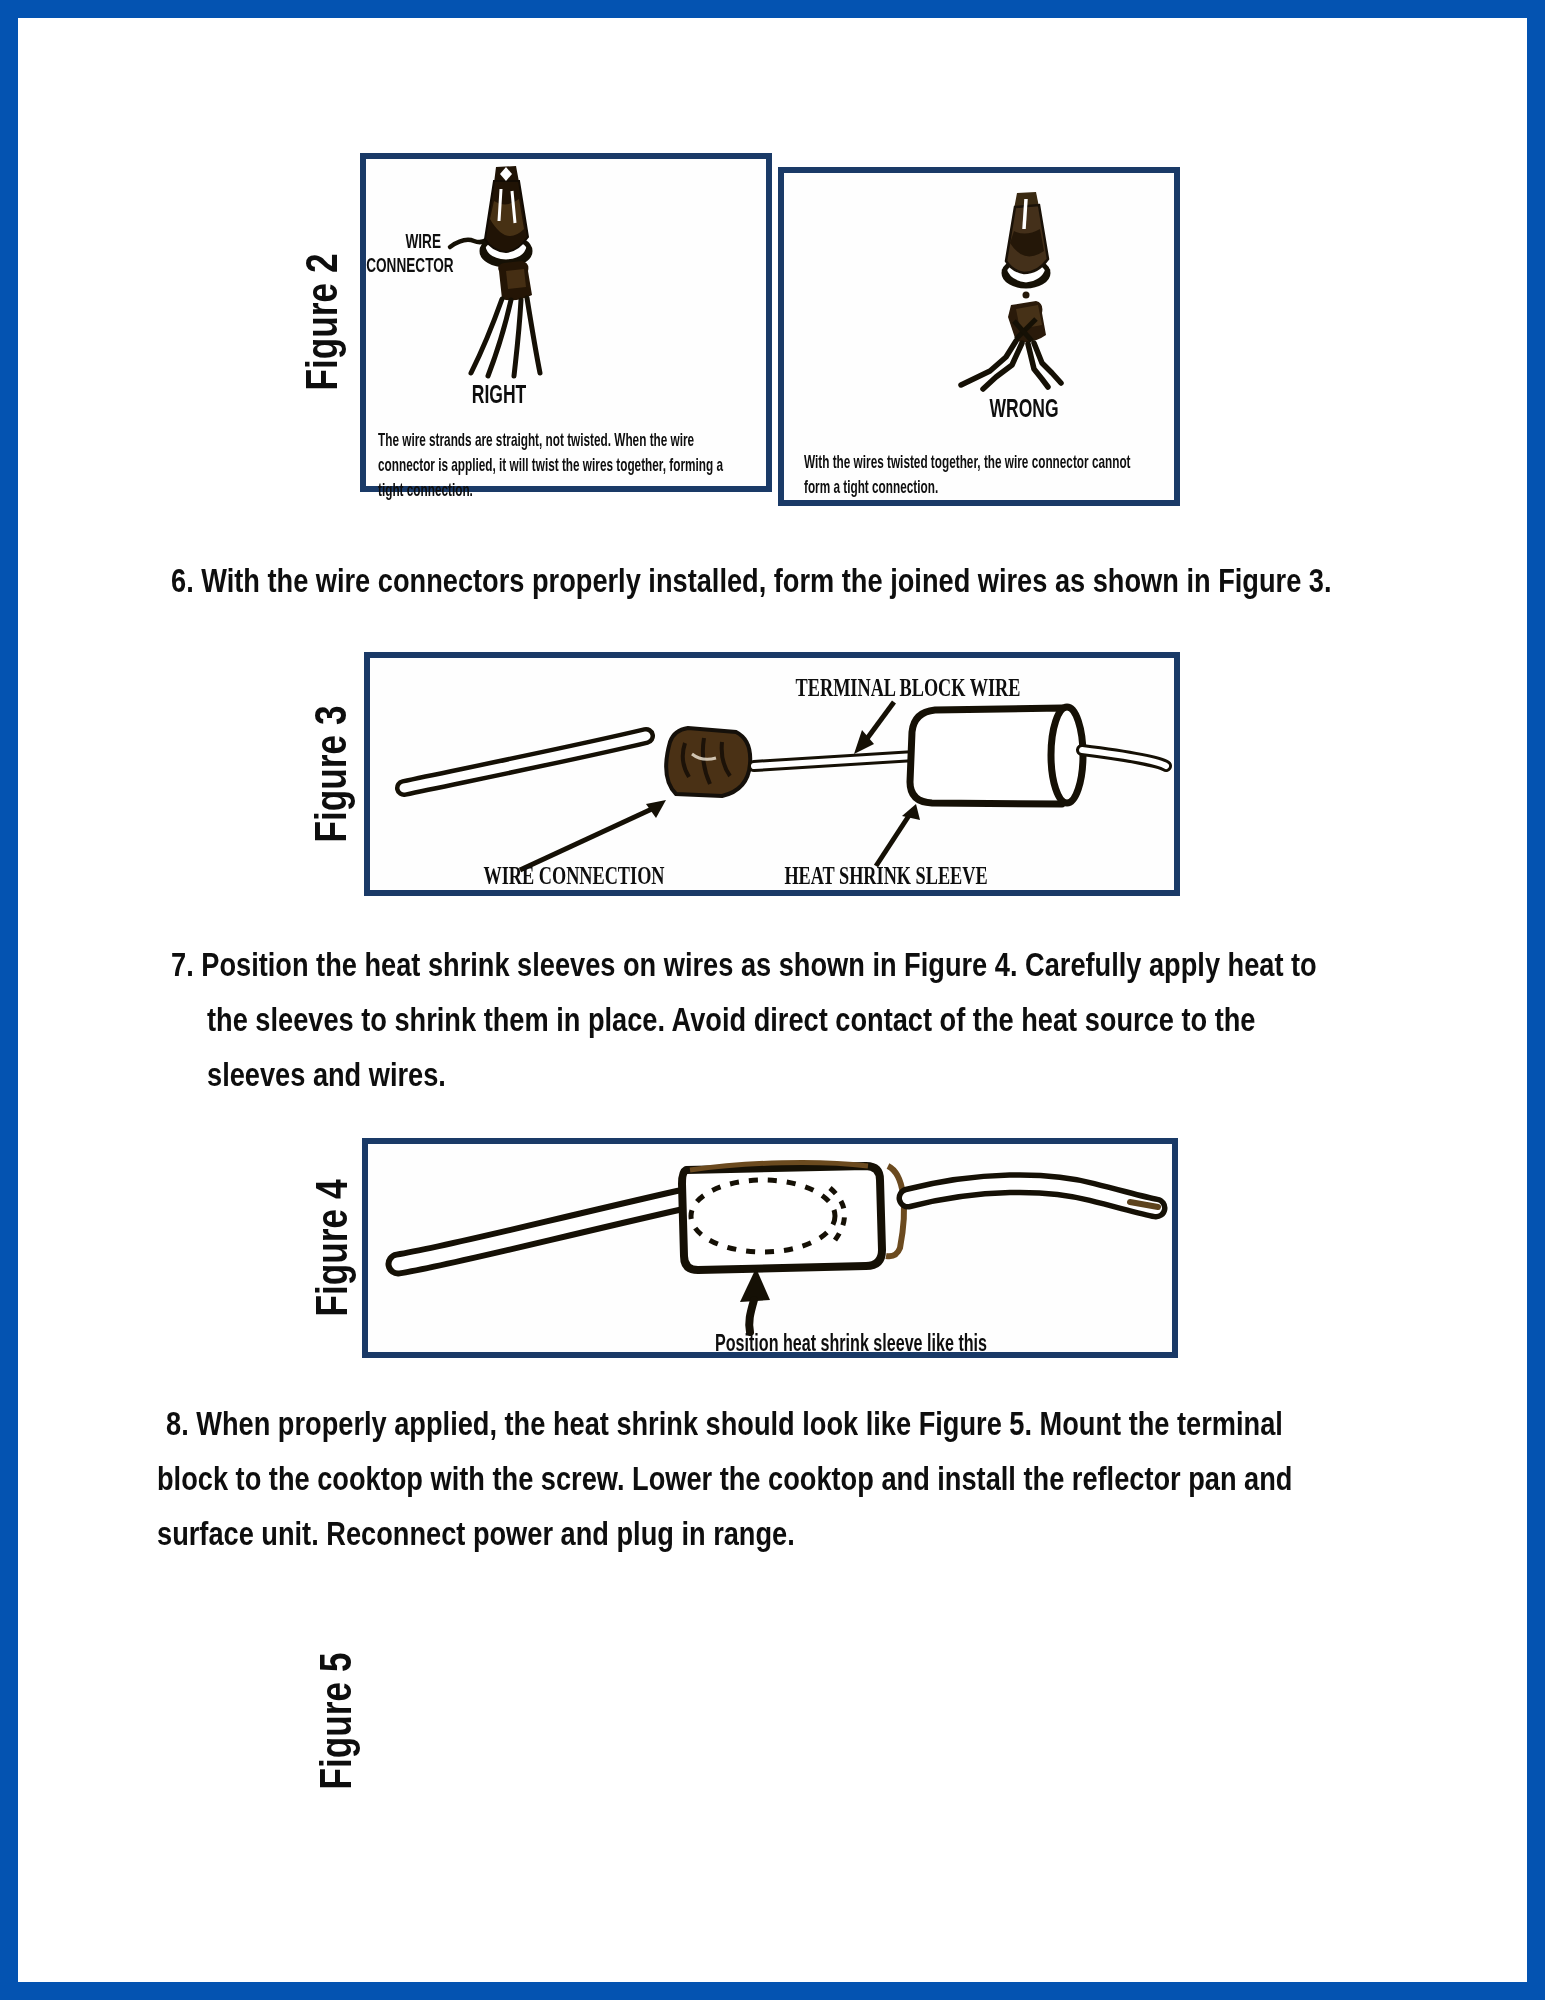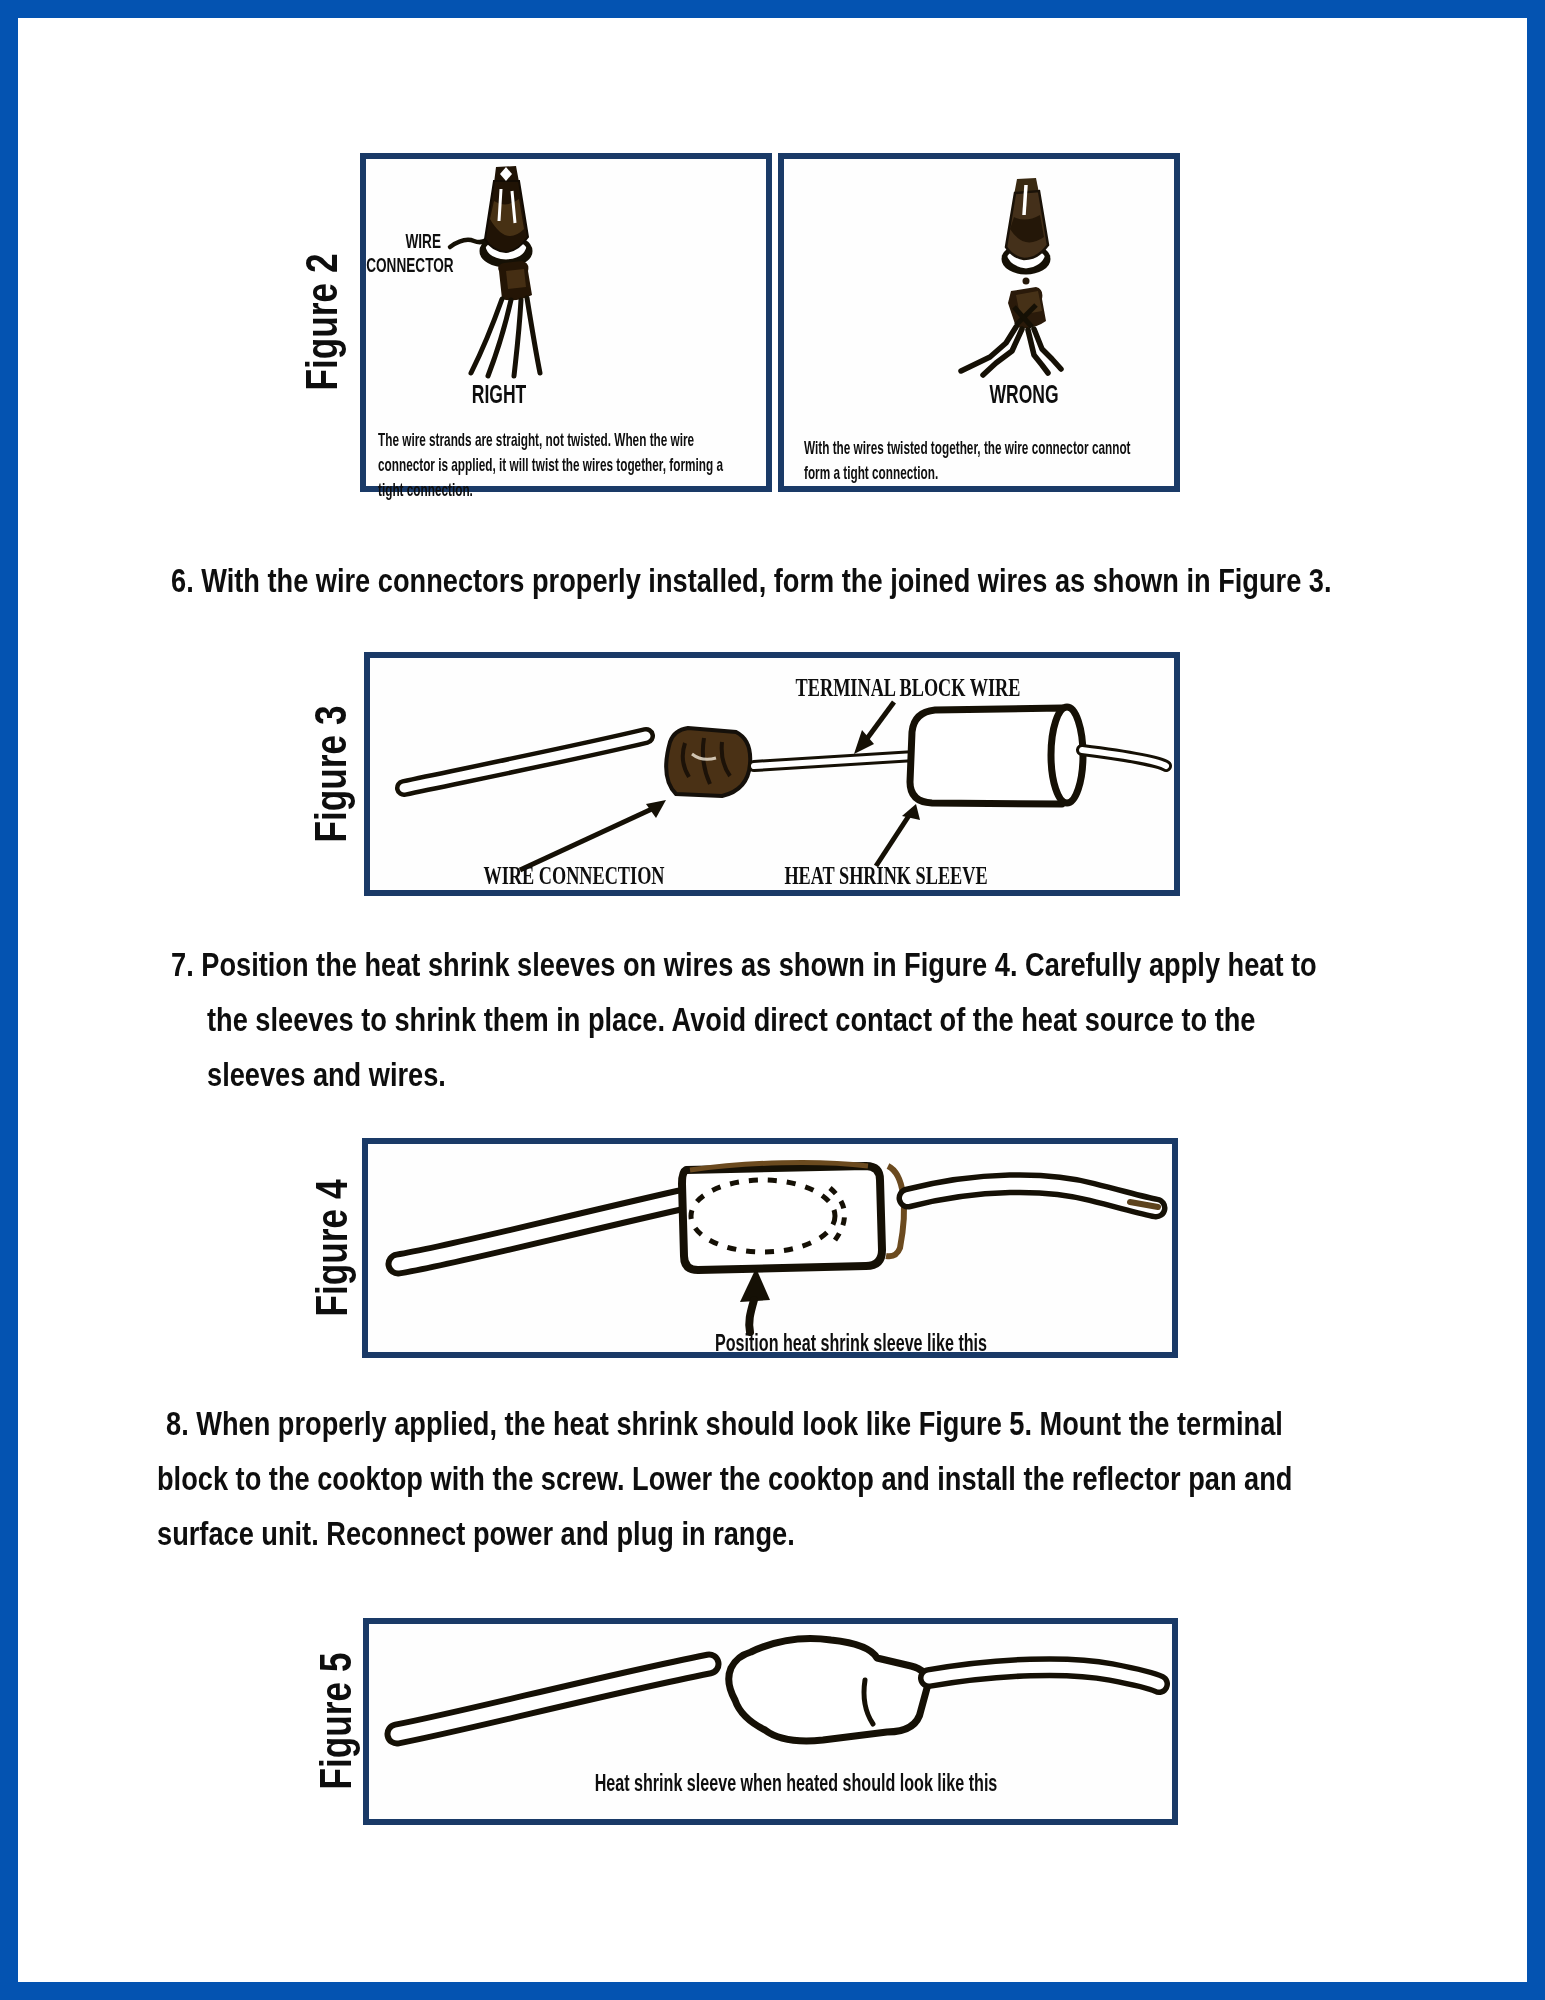--- a/index.html
+++ b/index.html
@@ -60,21 +60,21 @@
         <path d="M145,141 C138,172 130,196 122,217" stroke="#151005" stroke-width="5" fill="none" stroke-linecap="round"></path>
         <path d="M155,141 C153,176 150,198 148,217" stroke="#151005" stroke-width="5" fill="none" stroke-linecap="round"></path>
         <path d="M161,139 C166,170 170,194 174,214" stroke="#151005" stroke-width="5" fill="none" stroke-linecap="round"></path>
       </g>
     </svg>
     <div class="wc-label" style="left:-35px;top:70px;width:110px;">WIRE CONNECTOR</div>
     <div class="panel-caption" style="left:133px;top:221px;">RIGHT</div>
     <div class="desc" style="left:12px;top:268px;">The wire strands are straight, not twisted. When the wire connector is applied, it will twist the wires together, forming a tight connection.</div>
   </div>
 
-  <div class="figbox" style="left:778px;top:153px;width:402px;height:339px;">
+  <div class="figbox" style="left:778px;top:167px;width:402px;height:339px;">
     <svg class="abs" style="left:0;top:0;" width="390" height="327" viewBox="0 0 390 327">
       <g>
         <ellipse cx="242" cy="100" rx="22" ry="13" fill="#ffffff" stroke="#151005" stroke-width="5"></ellipse>
         <path d="M233,20 L252,19 L255,34 L230,36 Z" fill="#3a2a12"></path>
         <path d="M231,34 L255,32 L264,86 Q254,100 240,100 Q228,98 222,88 Z" fill="#44301a" stroke="#1a1208" stroke-width="2.5"></path>
         <path d="M226,70 Q240,92 260,78 L256,56 Q242,64 230,58 Z" fill="#241708"></path>
         <path d="M242,26 L240,56" stroke="#ffffff" stroke-width="3.5" fill="none"></path>
         <path d="M220,96 Q224,110 242,112 Q260,110 264,96" stroke="#151005" stroke-width="5" fill="none"></path>
         <circle cx="242" cy="122" r="3.5" fill="#241708"></circle>
       </g>
@@ -181,35 +181,15 @@
     </svg>
     <div class="figcap" style="left:483px;top:186px;">Position heat shrink sleeve like this</div>
   </div>
 
   <div class="abs t step-line cx" style="left:166px;top:1403px;">8. When properly applied, the heat shrink should look like Figure 5. Mount the terminal</div>
   <div class="abs t step-line cx" style="left:157px;top:1458px;">block to the cooktop with the screw. Lower the cooktop and install the reflector pan and</div>
   <div class="abs t step-line cx" style="left:157px;top:1513px;">surface unit. Reconnect power and plug in range.</div>
 
   <div class="figrot" style="left:336px;top:1721px;">Figure 5</div>
 
-  <div class="figbox" style="left:363px;top:1618px;width:815px;height:207px;">
-    <svg class="abs" style="left:0;top:0;" width="803" height="195" viewBox="0 0 803 195">
-
-      <g>
-        <path d="M28,110 C100,96 230,62 340,40" stroke="#151005" stroke-width="25" fill="none" stroke-linecap="round"></path>
-        <path d="M28,110 C100,96 230,62 340,40" stroke="#ffffff" stroke-width="13" fill="none" stroke-linecap="round"></path>
-      </g>
-
-      <g>
-        <path d="M382,28 Q420,10 462,16 Q500,20 508,34 L542,42 Q560,46 558,64 L552,86 Q548,108 518,108 L454,116 Q414,120 396,106 Q372,94 366,76 Q356,58 362,44 Q368,32 382,28 Z" fill="#ffffff" stroke="#151005" stroke-width="7" stroke-linejoin="round"></path>
-        <path d="M496,56 Q492,82 504,100" stroke="#151005" stroke-width="5" fill="none" stroke-linecap="round"></path>
-      </g>
-
-      <g>
-        <path d="M560,54 C630,42 700,40 742,48 C768,53 784,57 790,60" stroke="#151005" stroke-width="22" fill="none" stroke-linecap="round"></path>
-        <path d="M560,54 C630,42 700,40 742,48 C768,53 784,57 790,60" stroke="#ffffff" stroke-width="11" fill="none" stroke-linecap="round"></path>
-      </g>
-    </svg>
-    <div class="figcap" style="left:427px;top:146px;">Heat shrink sleeve when heated should look like this</div>
-  </div>
 
   <div class="border-frame"></div>
 </div>
 
 </body></html>

